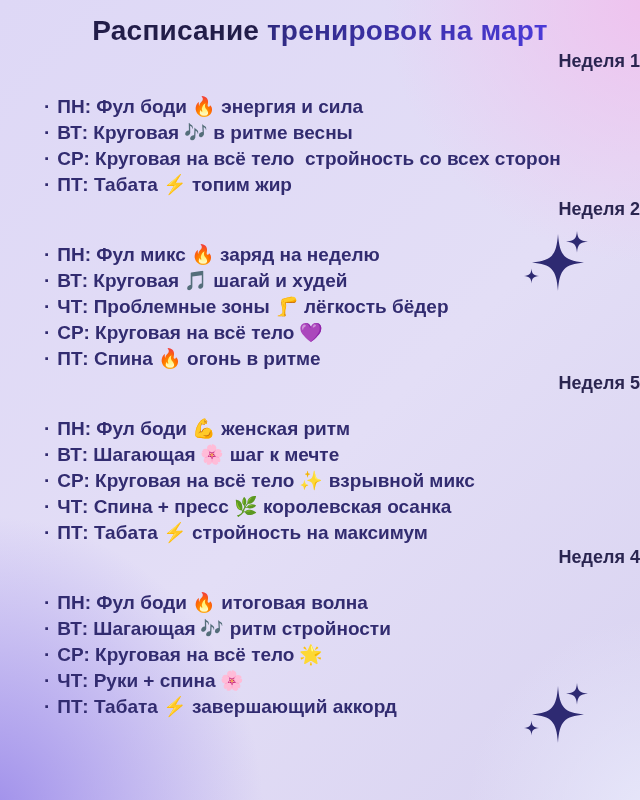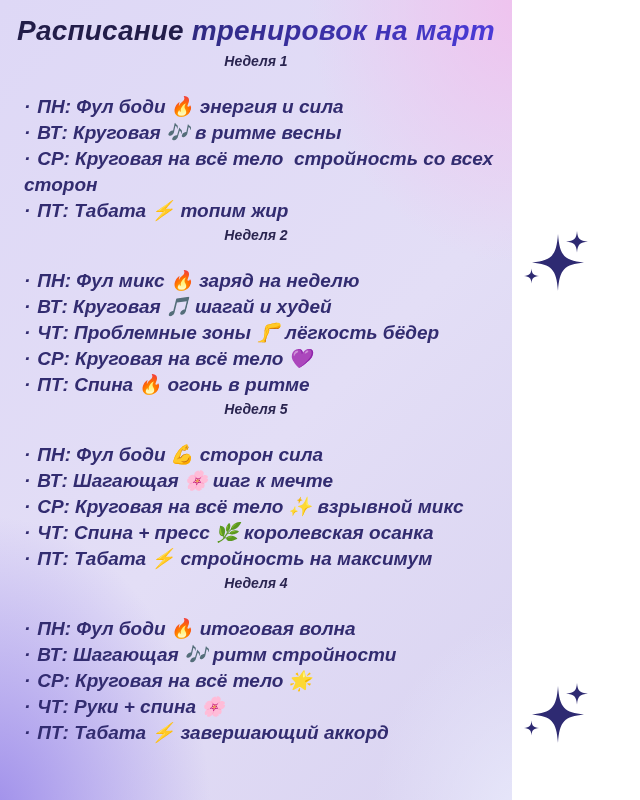--- a/index.html
+++ b/index.html
@@ -3,57 +3,56 @@
 <meta charset="utf-8">
 <style>
   html, body { margin: 0; padding: 0; }
   body {
     width: 640px; height: 800px;
     overflow: hidden;
     font-family: "Liberation Sans", sans-serif;
   }
   .poster {
     position: relative;
-    width: 512px; height: 800px;
+    width: 640px; height: 800px;
     box-sizing: border-box;
     padding-top: 12px;
     background:
       radial-gradient(58% 46% at 102% 0%,  rgba(240,193,238,0.95), rgba(240,193,238,0) 72%),
       radial-gradient(60% 52% at -2% 102%, rgba(155,138,234,0.95), rgba(155,138,234,0) 72%),
       radial-gradient(45% 38% at 102% 102%, rgba(231,231,250,1),   rgba(231,231,250,0) 65%),
       linear-gradient(135deg, #ded8f6 0%, #e3def6 55%, #d9d3f1 100%);
-    font-style: italic;
   }
   .title {
     margin: 0;
     text-align: center;
     font-size: 28px;
     font-weight: bold;
     line-height: 38px;
     letter-spacing: 0.2px;
     color: #221d49;
   }
   .title .title-accent {
     margin-left: 0.28em;
     color: #3d34b5;
     background: linear-gradient(90deg, #2f2a80 0%, #4b3ad8 100%);
     -webkit-background-clip: text;
     background-clip: text;
     -webkit-text-fill-color: transparent;
   }
   .week-heading {
-    text-align: center;
-    font-size: 14px;
+    text-align: right;
+    font-size: 18px;
     font-weight: bold;
     line-height: 23px;
     color: #2a2550;
   }
   .week-items { margin-top: 21px; }
   .item {
-    padding-left: 24px;
+    padding-left: 44px;
     font-size: 19px;
     font-weight: bold;
     line-height: 26px;
     color: #322c70;
     white-space: pre-wrap;
   }
   .item .bullet {
     display: inline-block;
     margin-right: 7px;
     color: #322c70;
@@ -84,21 +83,21 @@
       <div class="week-heading">Неделя 2</div>
       <div class="week-items">
         <div class="item"><span class="bullet">·</span><span class="item-text">ПН: Фул микс 🔥 заряд на неделю</span></div>
         <div class="item"><span class="bullet">·</span><span class="item-text">ВТ: Круговая 🎵 шагай и худей</span></div>
         <div class="item"><span class="bullet">·</span><span class="item-text">ЧТ: Проблемные зоны 🦵 лёгкость бёдер</span></div>
         <div class="item"><span class="bullet">·</span><span class="item-text">СР: Круговая на всё тело 💜</span></div>
         <div class="item"><span class="bullet">·</span><span class="item-text">ПТ: Спина 🔥 огонь в ритме</span></div>
       </div>
       <div class="week-heading">Неделя 5</div>
       <div class="week-items">
-        <div class="item"><span class="bullet">·</span><span class="item-text">ПН: Фул боди 💪 сторон сила</span></div>
+        <div class="item"><span class="bullet">·</span><span class="item-text">ПН: Фул боди 💪 женская ритм</span></div>
         <div class="item"><span class="bullet">·</span><span class="item-text">ВТ: Шагающая 🌸 шаг к мечте</span></div>
         <div class="item"><span class="bullet">·</span><span class="item-text">СР: Круговая на всё тело ✨ взрывной микс</span></div>
         <div class="item"><span class="bullet">·</span><span class="item-text">ЧТ: Спина + пресс 🌿 королевская осанка</span></div>
         <div class="item"><span class="bullet">·</span><span class="item-text">ПТ: Табата ⚡ стройность на максимум</span></div>
       </div>
       <div class="week-heading">Неделя 4</div>
       <div class="week-items">
         <div class="item"><span class="bullet">·</span><span class="item-text">ПН: Фул боди 🔥 итоговая волна</span></div>
         <div class="item"><span class="bullet">·</span><span class="item-text">ВТ: Шагающая 🎶 ритм стройности</span></div>
         <div class="item"><span class="bullet">·</span><span class="item-text">СР: Круговая на всё тело 🌟</span></div>

